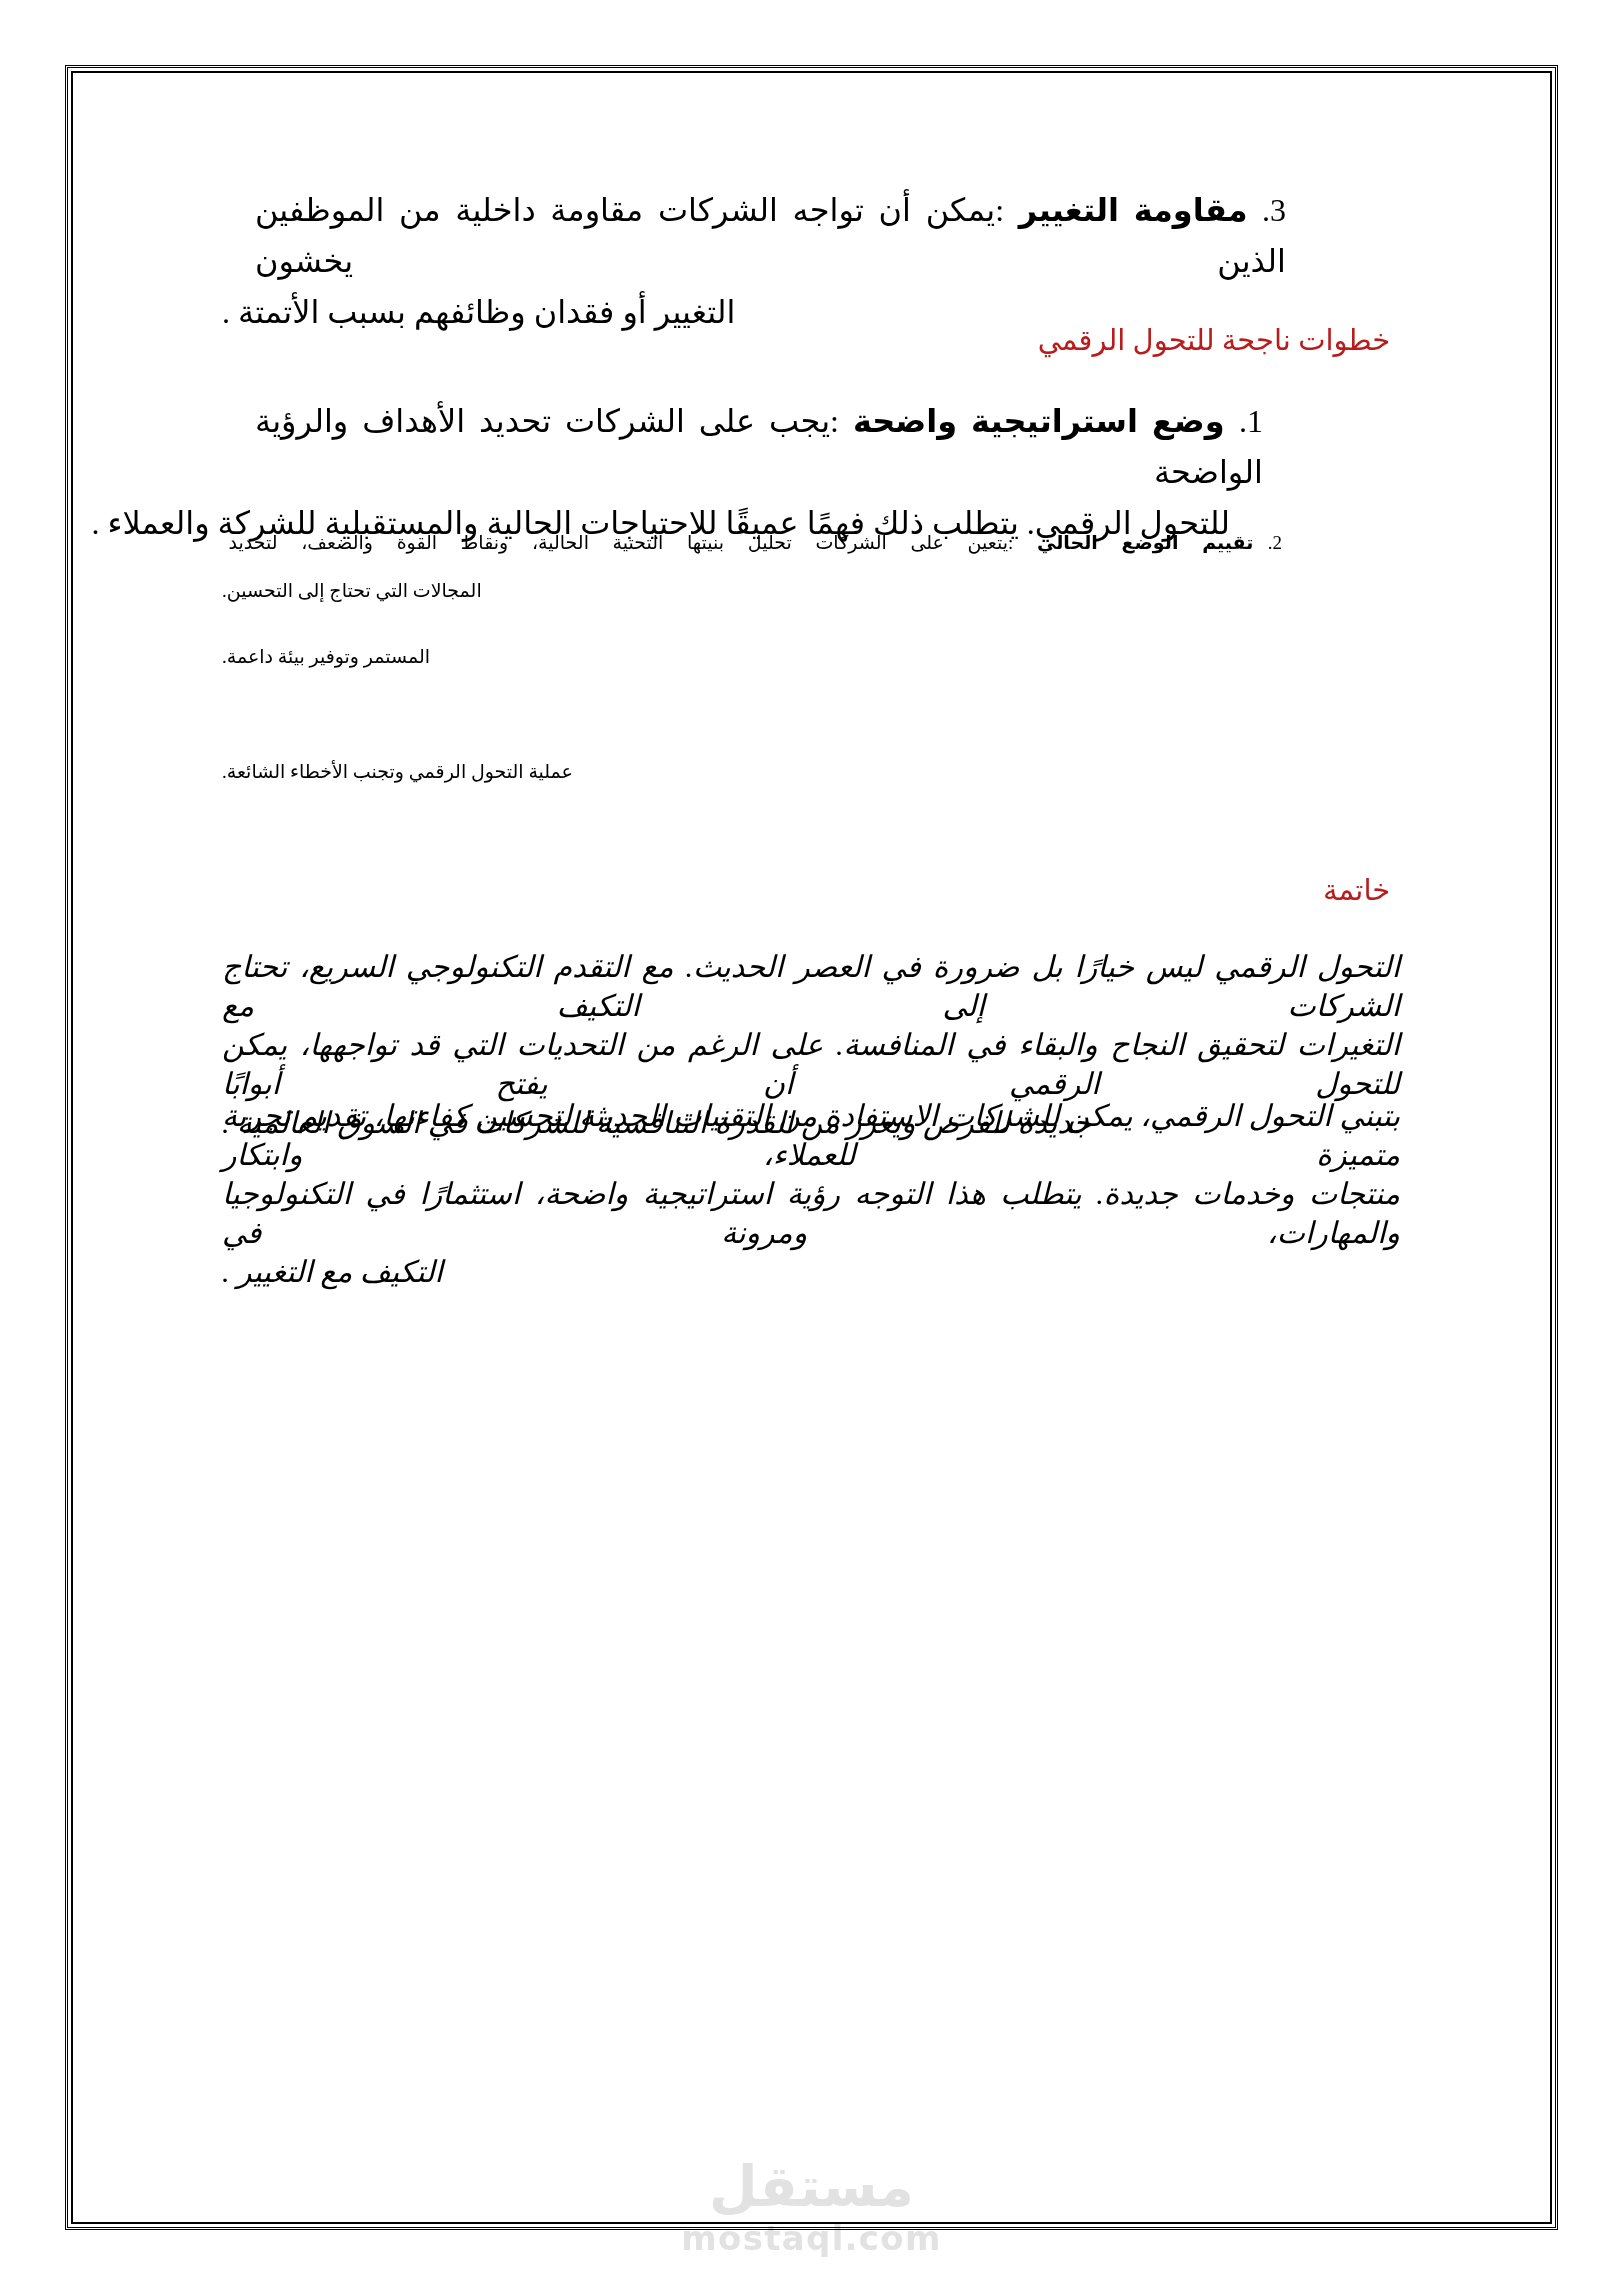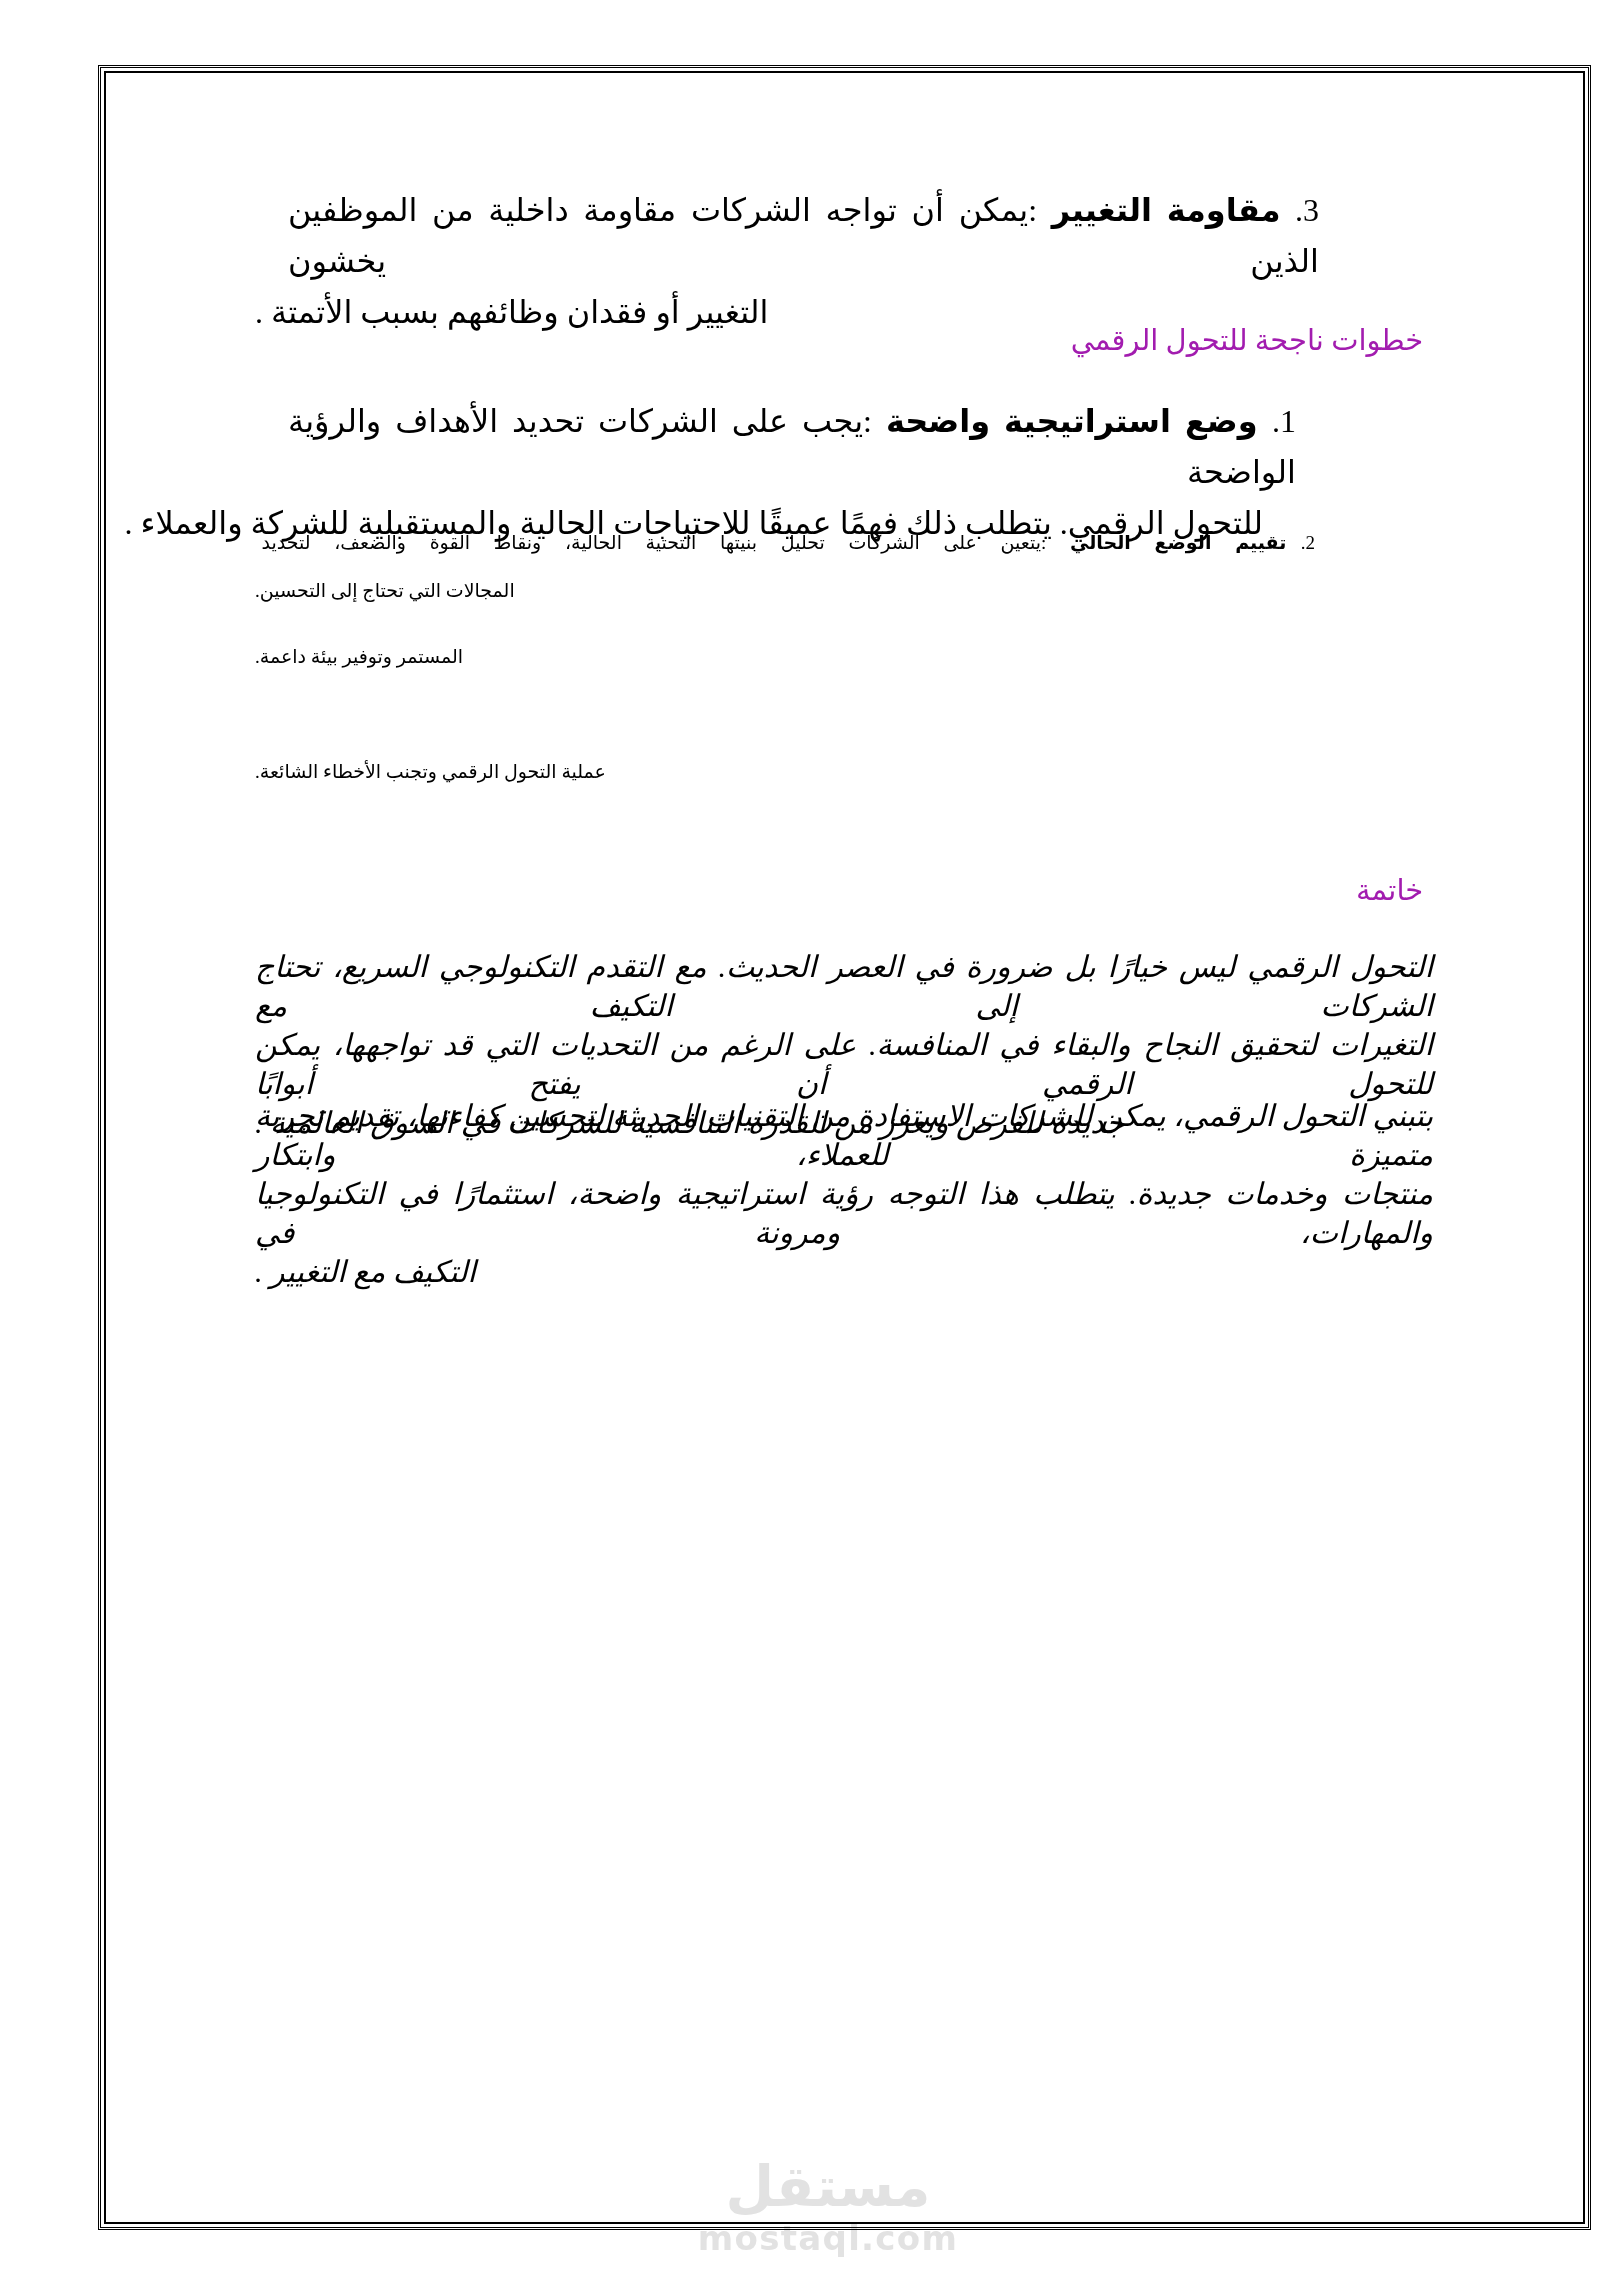--- a/index.html
+++ b/index.html
@@ -1,18 +1,18 @@
 <!DOCTYPE html>
 <html lang="ar" style="font-size:10.5px"><head>
 <meta charset="utf-8">
 <style>
   html,body{margin:0;padding:0;background:#ffffff;}
   body{width:1623px;height:2295px;position:relative;overflow:hidden;
        font-family:"Liberation Serif","DejaVu Sans",serif;color:#000;}
-  .page{position:absolute;inset:0;background:#ffffff;margin-left:33px;}
+  .page{position:absolute;inset:0;background:#ffffff;}
 
   
   .frame{position:absolute;left:65px;top:65px;width:1493px;height:2165px;
          box-sizing:border-box;border:1.3px solid #000;z-index:3;pointer-events:none;}
   .frame::before{content:"";position:absolute;inset:1.3px;border:1.3px solid #000;}
   .frame::after{content:"";position:absolute;inset:4.6px;border:2px solid #000;}
 
   .content{position:absolute;left:222px;top:0;width:1178px;height:100%;
            direction:rtl;z-index:2;}
 
@@ -22,21 +22,21 @@
 
   .big .line{font-size:32px;line-height:51px;}
   .small .line{font-size:19px;}
   .lh74 .line{line-height:48px;}
   .lh68 .line{line-height:44px;}
   .para .line{font-size:30px;line-height:39px;font-style:italic;}
 
   .num{font-weight:normal;margin-left:14.4px;}
   .lbl{font-weight:bold;}
 
-  .heading{box-sizing:border-box;font-size:29px;line-height:42px;color:#a21caf;
+  .heading{box-sizing:border-box;font-size:29px;line-height:42px;color:#b91c1c;
            text-align:right;padding-left:0;white-space:nowrap;}
 
   .watermark{position:absolute;left:0;right:0;text-align:center;z-index:1;
              color:#e2e2e2;direction:rtl;}
   .wm-logo{top:2154px;font-family:"DejaVu Sans",sans-serif;font-weight:bold;
            font-size:56px;line-height:65px;}
   .wm-url{top:2219px;font-family:"DejaVu Sans",sans-serif;font-weight:bold;
           font-size:34px;line-height:39px;letter-spacing:1.3px;direction:ltr;}
 </style>
 </head>

